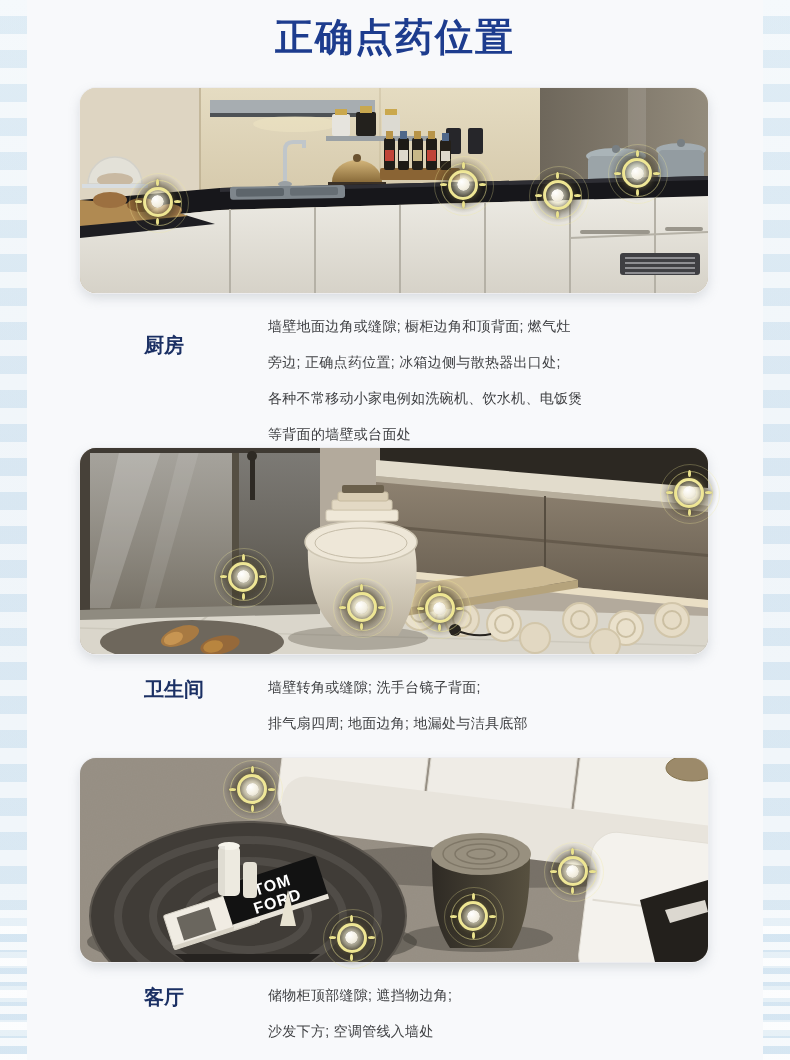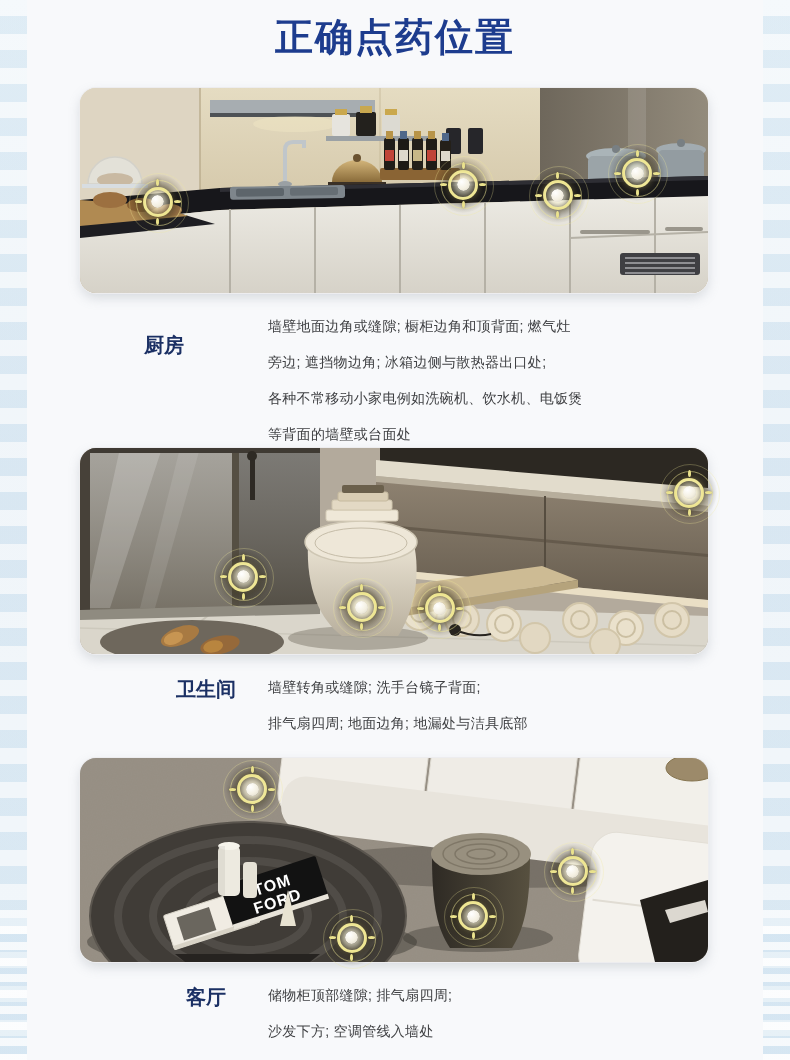--- a/index.html
+++ b/index.html
@@ -49,21 +49,21 @@
   .t-e{left:16px;top:-1.5px;width:7px;height:3px;}
   .m-dot{left:-6.5px;top:-6.5px;width:13px;height:13px;
     background:radial-gradient(circle at 35% 30%,#ffffff 0%,#f4f0e2 55%,#d9d4c4 100%);
     box-shadow:0 0 10px 4px rgba(255,250,220,0.85);}
 
   
   .caption{display:flex;margin-top:15px;}
   .sec-label{width:188px;box-sizing:border-box;padding-left:64px;
     font-size:20px;font-weight:bold;color:#1b3064;flex:none;}
   .sec-label.pt-lg{padding-top:24px;}
-  .sec-label.pt-sm{padding-top:7px;text-align:center;}
+  .sec-label.pt-sm{padding-top:7px;}
   .desc{flex:1;font-size:14px;line-height:36px;color:#3f4043;letter-spacing:0.3px;}
 </style>
 </head>
 <body>
 
 <div class="page">
   <div class="side-strip left"></div>
   <div class="side-strip right"></div>
 
   <div class="main-panel">
@@ -230,21 +230,21 @@
               <span class="m-tick t-w"></span>
               <span class="m-tick t-e"></span>
               <span class="m-dot"></span>
             </div>
           </div>
       </div>
       <div class="caption">
         <div class="sec-label pt-lg">厨房</div>
         <div class="desc">
           <div>墙壁地面边角或缝隙; 橱柜边角和顶背面; 燃气灶</div>
-          <div>旁边; 遮挡物边角; 冰箱边侧与散热器出口处;</div>
+          <div>旁边; 正确点药位置; 冰箱边侧与散热器出口处;</div>
           <div>各种不常移动小家电例如洗碗机、饮水机、电饭煲</div>
           <div>等背面的墙壁或台面处</div>
         </div>
       </div>
     </section>
 
     <section class="block bathroom">
       <div class="photo-card h2">
         <div class="photo-clip">
           <svg viewBox="0 0 628 206" preserveAspectRatio="none">
@@ -498,19 +498,19 @@
               <span class="m-tick t-s"></span>
               <span class="m-tick t-w"></span>
               <span class="m-tick t-e"></span>
               <span class="m-dot"></span>
             </div>
           </div>
       </div>
       <div class="caption">
         <div class="sec-label pt-sm">客厅</div>
         <div class="desc">
-          <div>储物柜顶部缝隙; 排气扇四周;</div>
+          <div>储物柜顶部缝隙; 遮挡物边角;</div>
           <div>沙发下方; 空调管线入墙处</div>
         </div>
       </div>
     </section>
   </div>
 </div>
 
 </body></html>

